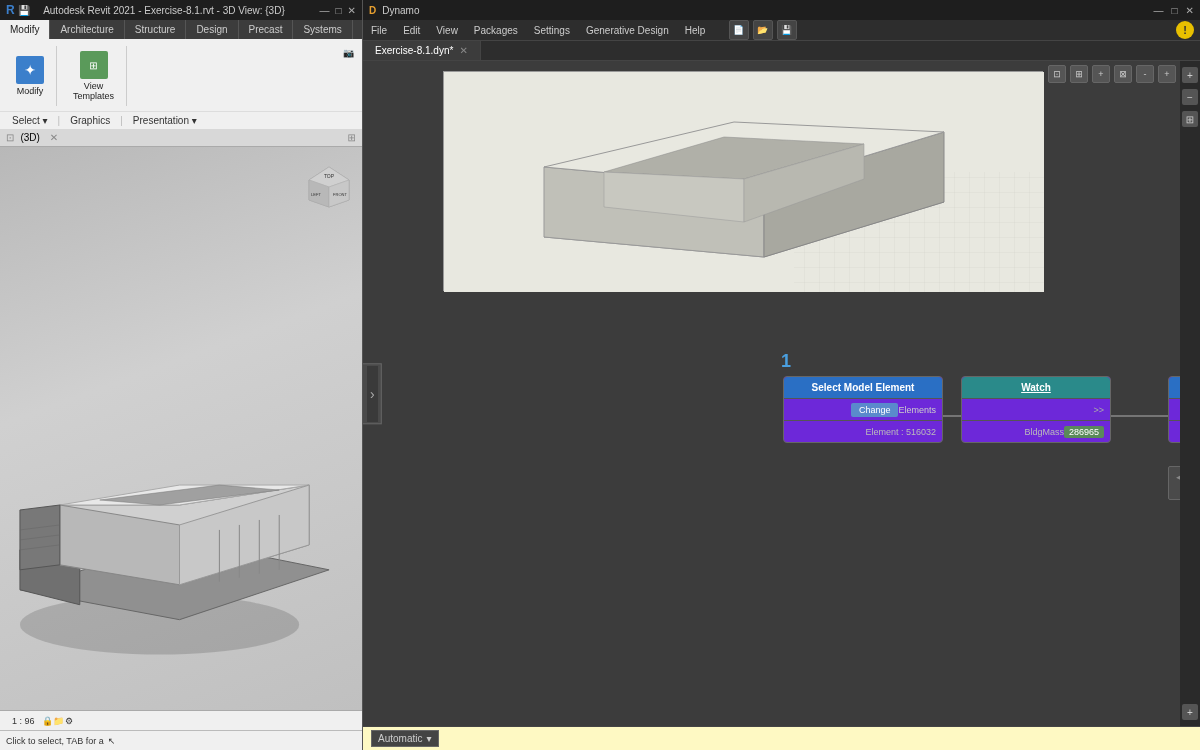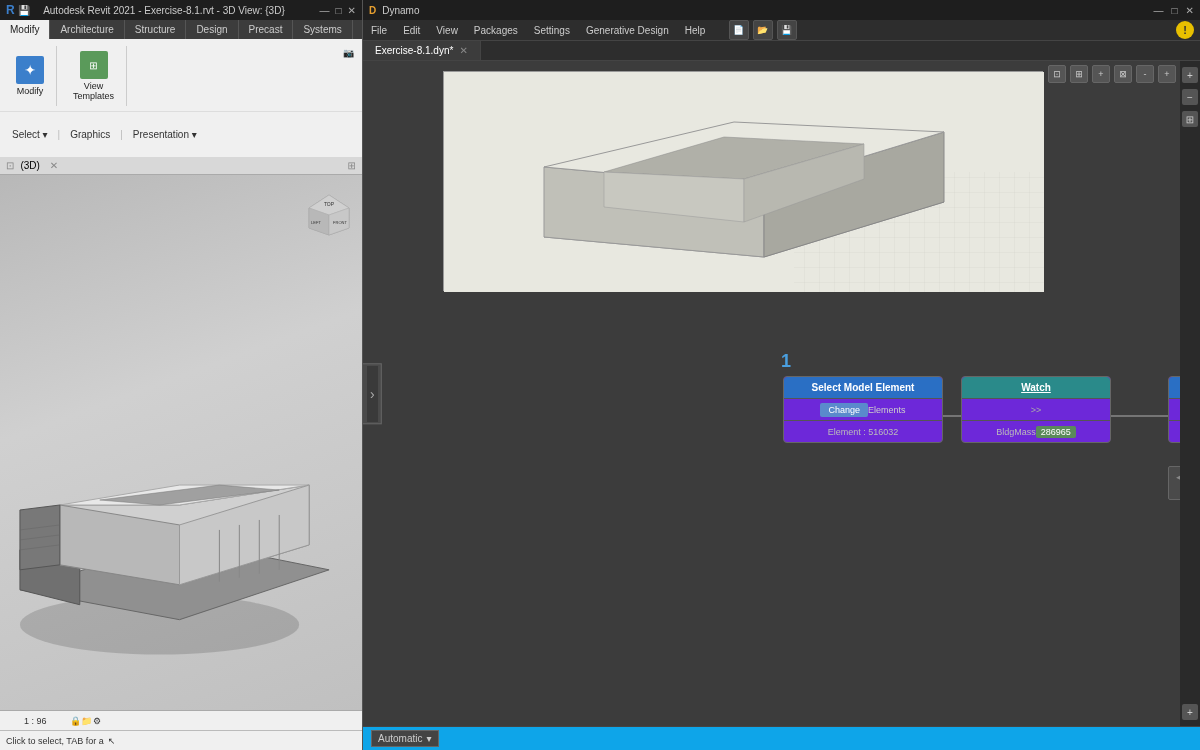--- a/index.html
+++ b/index.html
@@ -99,21 +99,21 @@
       height: 14px;
       background: #888;
       border-radius: 1px;
       flex-shrink: 0;
     }
     #ribbon-bottom {
       display: flex;
       align-items: center;
       gap: 4px;
       background: #f0f0f0;
-      padding: 16px 6px;
+      padding: 2px 6px;
       border-top: 1px solid #ddd;
       font-size: 10px;
       color: #333;
     }
     .ribbon-bottom-item {
       padding: 1px 6px;
       cursor: pointer;
       display: flex;
       align-items: center;
       gap: 2px;
@@ -136,24 +136,24 @@
       overflow: hidden;
     }
 
     
     #revit-statusbar {
       background: #f0f0f0;
       border-top: 1px solid #aaa;
       height: 20px;
       display: flex;
       align-items: center;
-      padding: 0 24px;
+      padding: 0 12px;
       font-size: 9px;
       color: #333;
-      gap: 20px;
+      gap: 4px;
     }
     #revit-statusbar-bottom {
       background: #f0f0f0;
       border-top: 1px solid #bbb;
       height: 20px;
       display: flex;
       align-items: center;
       padding: 0 6px;
       font-size: 9px;
       color: #333;
@@ -299,21 +299,21 @@
       text-align: center;
       color: #fff;
     }
     .node-body {
       display: flex;
       flex-direction: column;
     }
     .node-row {
       display: flex;
       align-items: center;
-      justify-content: center;
+      justify-content: flex-end;
       padding: 3px 6px;
       border-top: 1px solid #555;
       min-height: 22px;
     }
     .node-value {
       background: #5a8a5a;
       color: #fff;
       padding: 1px 5px;
       border-radius: 2px;
       font-size: 9px;
@@ -386,21 +386,21 @@
       cursor: pointer;
       display: flex;
       align-items: center;
       justify-content: center;
       color: #ccc;
       font-size: 10px;
     }
 
     
     #dynamo-statusbar {
-      background: #0ea5e9;
+      background: #fef9c3;
       height: 24px;
       display: flex;
       align-items: center;
       padding: 0 8px;
       border-top: 1px solid #444;
       gap: 6px;
     }
     .status-dropdown {
       background: #444;
       border: 1px solid #666;

